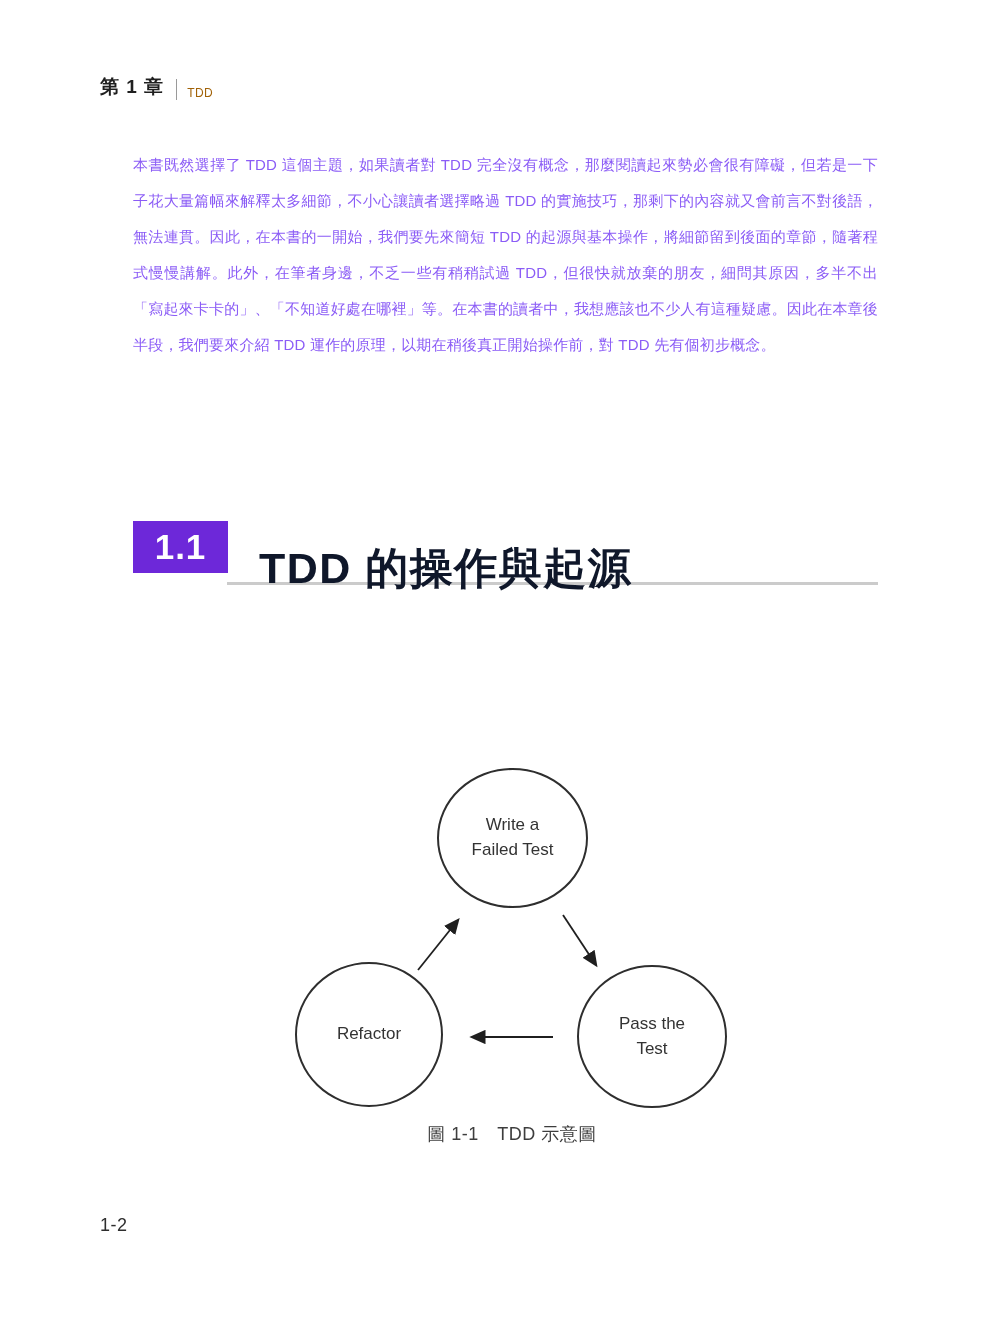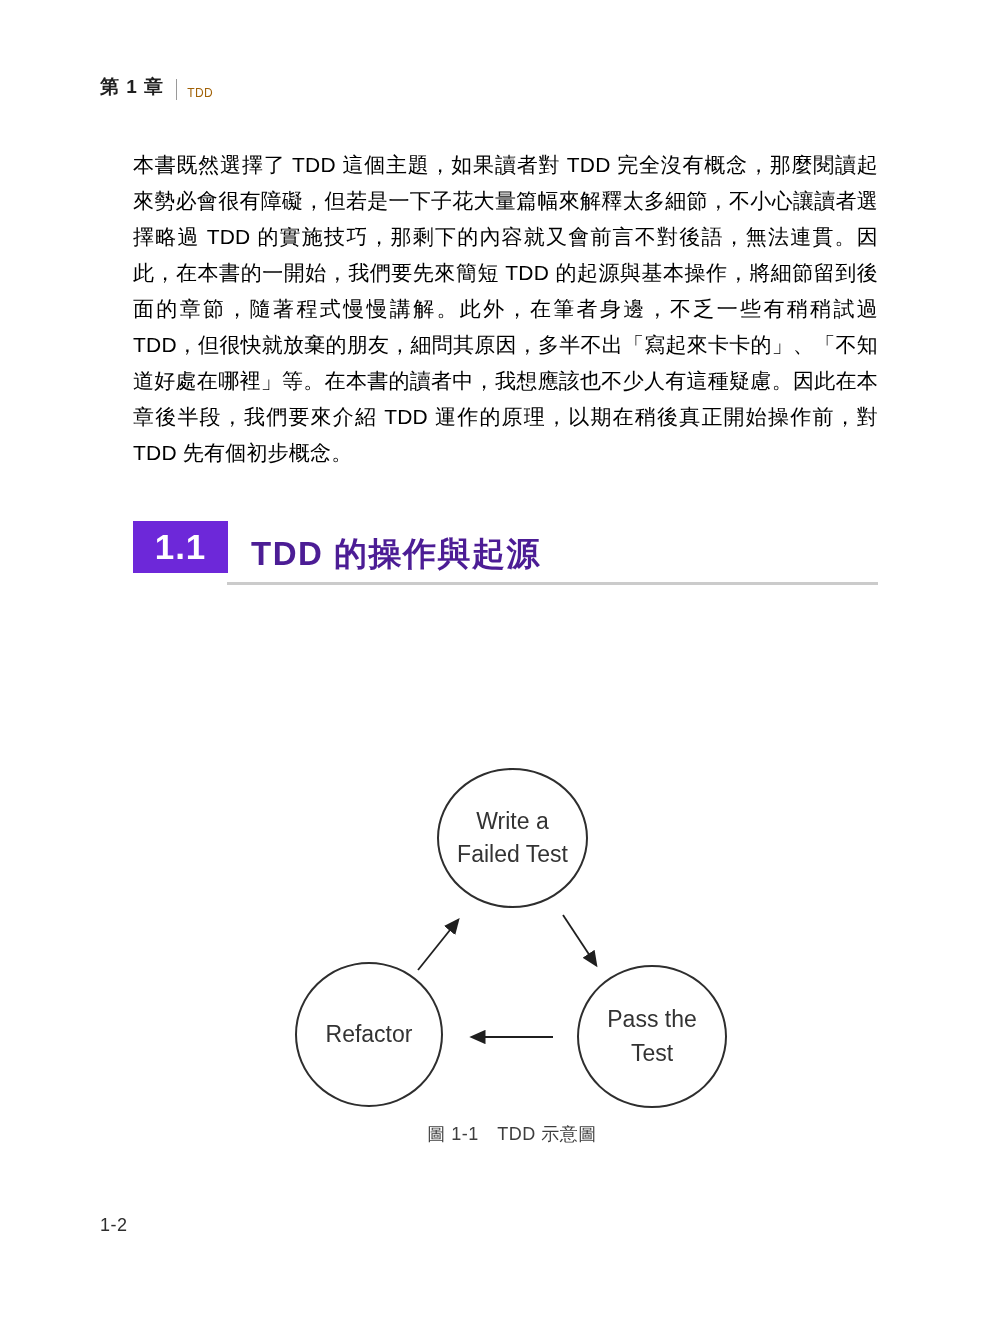--- a/index.html
+++ b/index.html
@@ -39,23 +39,23 @@
     color: #a16207;
     letter-spacing: 0.5px;
   }
 
   
   .body-para {
     position: absolute;
     left: 133px;
     width: 745px;
     margin: 0;
-    font-size: 21px;
+    font-size: 15px;
     line-height: 36px;
-    color: #000000;
+    color: #8b5cf6;
     text-align: justify;
     letter-spacing: 0.2px;
   }
   .para-1 { top: 147px; }
   .para-2 { top: 627px; }
 
   
   .section-heading {
     position: absolute;
     left: 133px;
@@ -85,24 +85,24 @@
   .section-number {
     color: #ffffff;
     font-size: 35px;
     font-weight: bold;
     letter-spacing: 1px;
   }
   .section-title {
     position: absolute;
     left: 114px;
     top: 7px;
-    margin: 4px;
-    font-size: 33px;
+    margin: 12px;
+    font-size: 43px;
     font-weight: bold;
-    color: #4c1d95;
+    color: #0f172a;
     letter-spacing: 1.5px;
     white-space: nowrap;
   }
 
   
   .diagram {
     position: absolute;
     left: 0;
     top: 755px;
     width: 1000px;
@@ -118,21 +118,21 @@
     position: absolute;
     box-sizing: border-box;
     border: 2px solid #2e2e2e;
     border-radius: 50%;
     background: #ffffff;
     display: flex;
     align-items: center;
     justify-content: center;
     text-align: center;
     white-space: pre-line;
-    font-size: 23px;
+    font-size: 17px;
     line-height: 1.45;
     color: #333333;
   }
   .node-top   { left: 437px; top: 13px;  width: 151px; height: 140px; }
   .node-left  { left: 295px; top: 207px; width: 148px; height: 145px; }
   .node-right { left: 577px; top: 210px; width: 150px; height: 143px; }
 
   .figure-caption {
     position: absolute;
     left: 12px;

